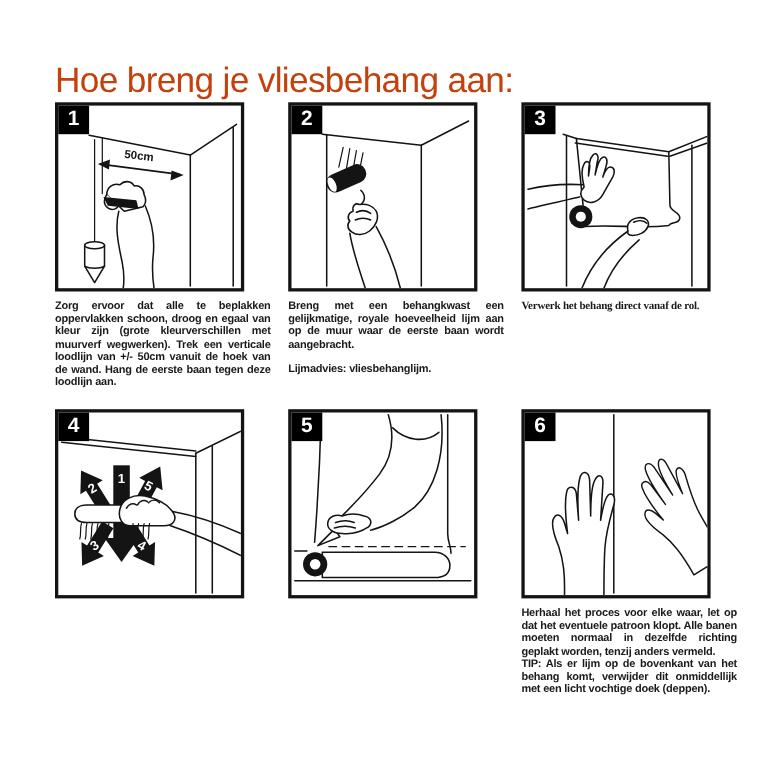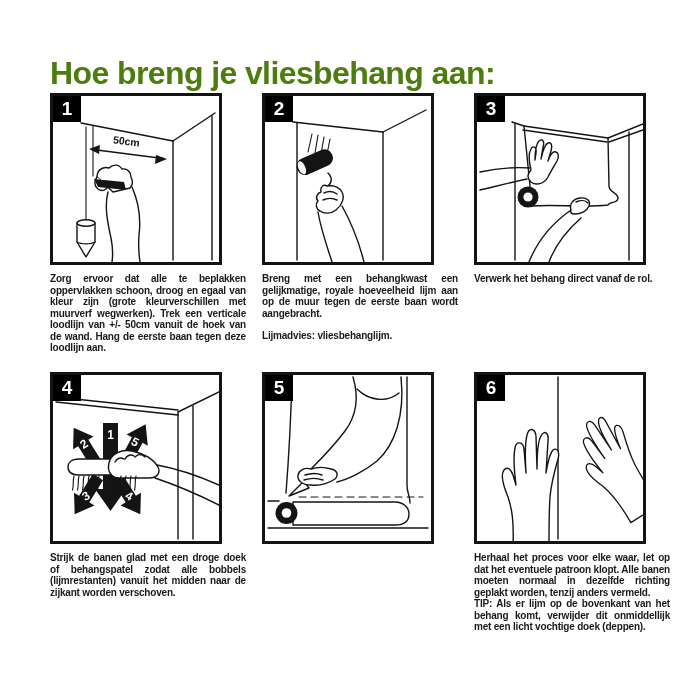--- a/index.html
+++ b/index.html
@@ -1,35 +1,35 @@
 <!DOCTYPE html>
 <html><head>
 <meta charset="utf-8">
 <style>
   html,body{margin:0;padding:0;background:#ffffff;}
   body{width:700px;height:700px;position:relative;overflow:hidden;
        font-family:"Liberation Sans",sans-serif;color:#141414;}
-  .title{position:absolute;left:50px;top:34px;font-size:32px;font-weight:bold;
-         letter-spacing:-0.6px;color:#4d7c0f;white-space:nowrap;}
+  .title{position:absolute;left:50px;top:34px;font-size:32px;font-weight:normal;
+         letter-spacing:-0.6px;color:#c2410c;white-space:nowrap;}
   .grid{position:absolute;left:50px;top:93px;width:640px;height:580px;}
   .step{position:absolute;width:196px;}
   .s1{left:0;top:0}.s2{left:212px;top:0}.s3{left:424px;top:0}
   .s4{left:0;top:279px}.s5{left:212px;top:279px}.s6{left:424px;top:279px}
   .panel{position:relative;width:172px;height:172px;border:3px solid #141414;
          box-sizing:border-box;background:#fff;}
   .panel svg{position:absolute;left:0;top:0;display:block;}
   .badge{position:absolute;left:0;top:0;width:28px;height:26px;background:#000;
          color:#fff;font-weight:bold;font-size:19px;line-height:26px;
          text-align:center;z-index:2;}
   .caption{position:absolute;left:0;top:180px;width:196px;
            font-size:10px;line-height:11.5px;font-weight:bold;
            letter-spacing:-0.2px;text-align:justify;color:#1a1a1a;}
   .caption p{margin:0;white-space:pre-line;}
   .caption p + p{margin-top:11px;}
-  .caption p.one-line{white-space:nowrap;text-align:left;}
+  .caption p.one-line{white-space:nowrap;text-align:left;font-family:Liberation Serif, serif;}
   svg .ln{stroke:#141414;stroke-width:1.4;fill:none;stroke-linecap:round;stroke-linejoin:round;}
   svg .thin{stroke-width:1.1;}
   svg .wfill{fill:#ffffff;}
   svg .ink{fill:#141414;stroke:none;}
   svg .white{fill:#ffffff;stroke:none;}
   svg text{font-family:"Liberation Sans",sans-serif;font-weight:bold;}
   svg .anno{fill:#141414;font-size:10.5px;}
   svg .alab{fill:#ffffff;font-size:12px;text-anchor:middle;}
 </style>
 </head>
@@ -89,21 +89,21 @@
           <path d="M53 116 C56 134 62 150 67 166"></path>
           <path d="M77 110 C87 128 94 146 99 166"></path>
         </g>
         <g transform="rotate(-24 49 67)">
           <rect class="ink" x="31" y="58" width="38" height="17" rx="8"></rect>
           <ellipse class="white" cx="36" cy="66.5" rx="3.4" ry="7"></ellipse>
         </g>
       </svg>
     </div>
     <div class="caption">
-      <p>Breng met een behangkwast een gelijkmatige, royale hoeveelheid lijm aan op de muur tegen de eerste baan wordt aangebracht.</p>
+      <p>Breng met een behangkwast een gelijkmatige, royale hoeveelheid lijm aan op de muur waar de eerste baan wordt aangebracht.</p>
       <p>Lijmadvies: vliesbehanglijm.</p>
     </div>
   </div>
 
   <div class="step s3">
     <div class="panel">
       <div class="badge">3</div>
       <svg width="166" height="166" viewBox="0 0 166 166">
         <g class="ln">
           <path d="M35 26 L47 30"></path>
@@ -171,21 +171,20 @@
           </g>
         </g>
         <text class="alab" x="57.5" y="64">1</text>
         <text class="alab" x="31" y="73" transform="rotate(-32 31 69)">2</text>
         <text class="alab" x="33" y="125" transform="rotate(-32 33 121)">3</text>
         <text class="alab" x="76" y="125" transform="rotate(28 76 121)">4</text>
         <text class="alab" x="82" y="71" transform="rotate(28 82 67)">5</text>
       </svg>
     </div>
     <div class="caption">
-      <p>Strijk de banen glad met een droge doek of behangspatel zodat alle bobbels (lijmrestanten) vanuit het midden naar de zijkant worden verschoven.</p>
     </div>
   </div>
 
   <div class="step s5">
     <div class="panel">
       <div class="badge">5</div>
       <svg width="166" height="166" viewBox="0 0 166 166">
         <g class="ln">
           <path d="M27 2 C26 40 24 80 21 118"></path>
           <path d="M142 2 V110 C142 118 145 121 145 128"></path>

